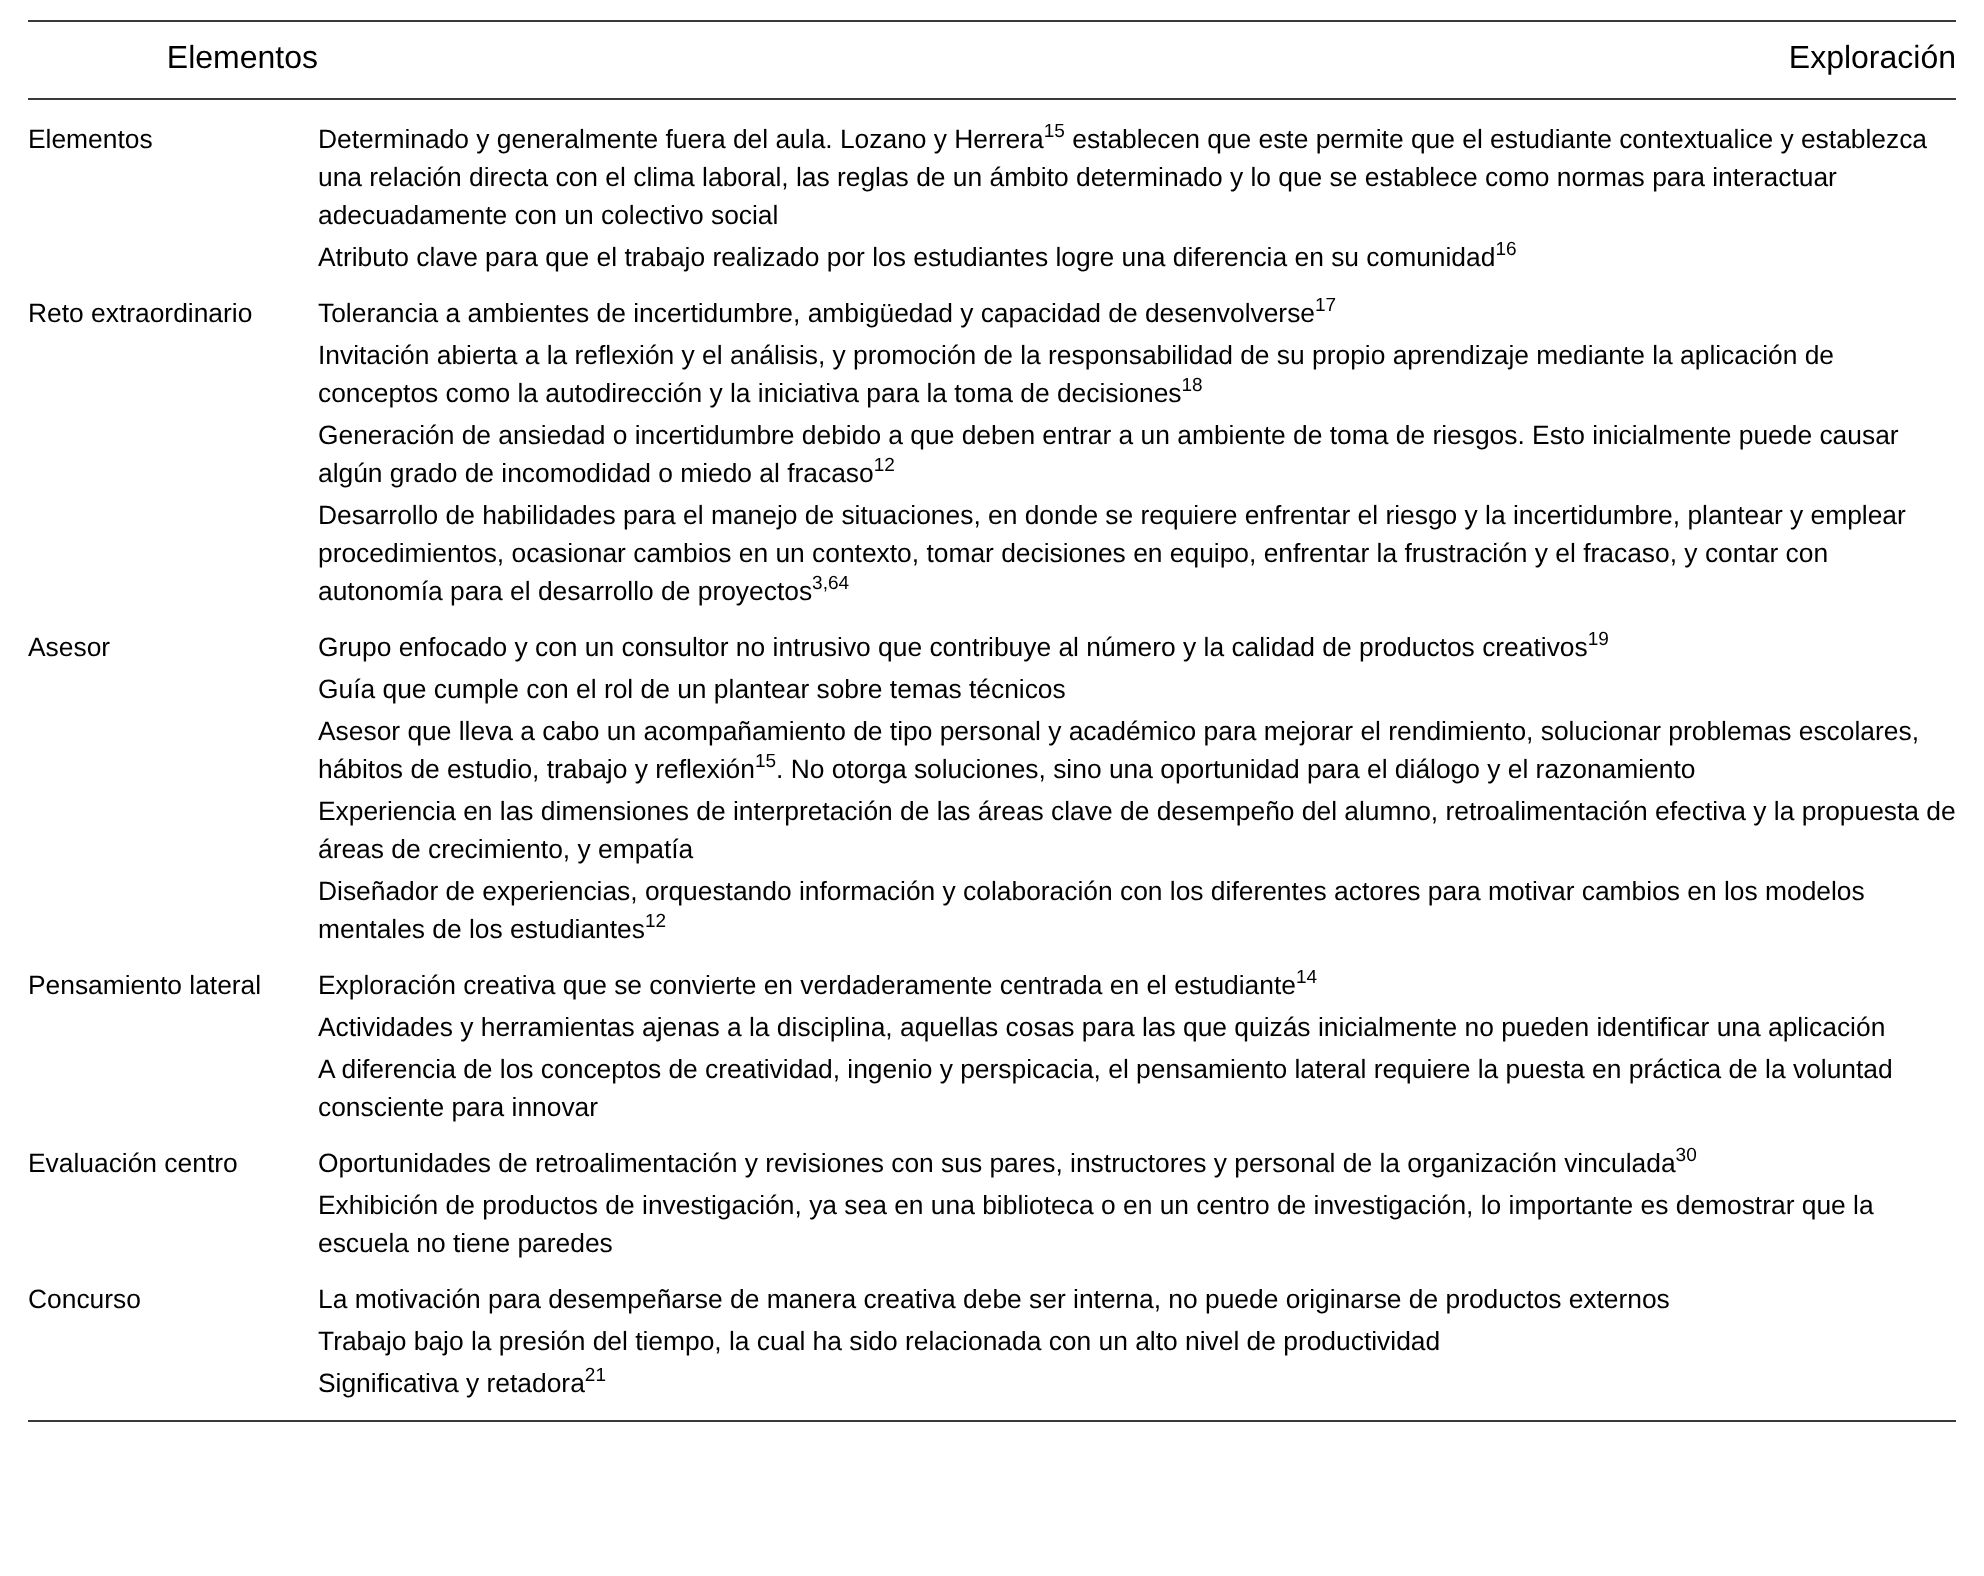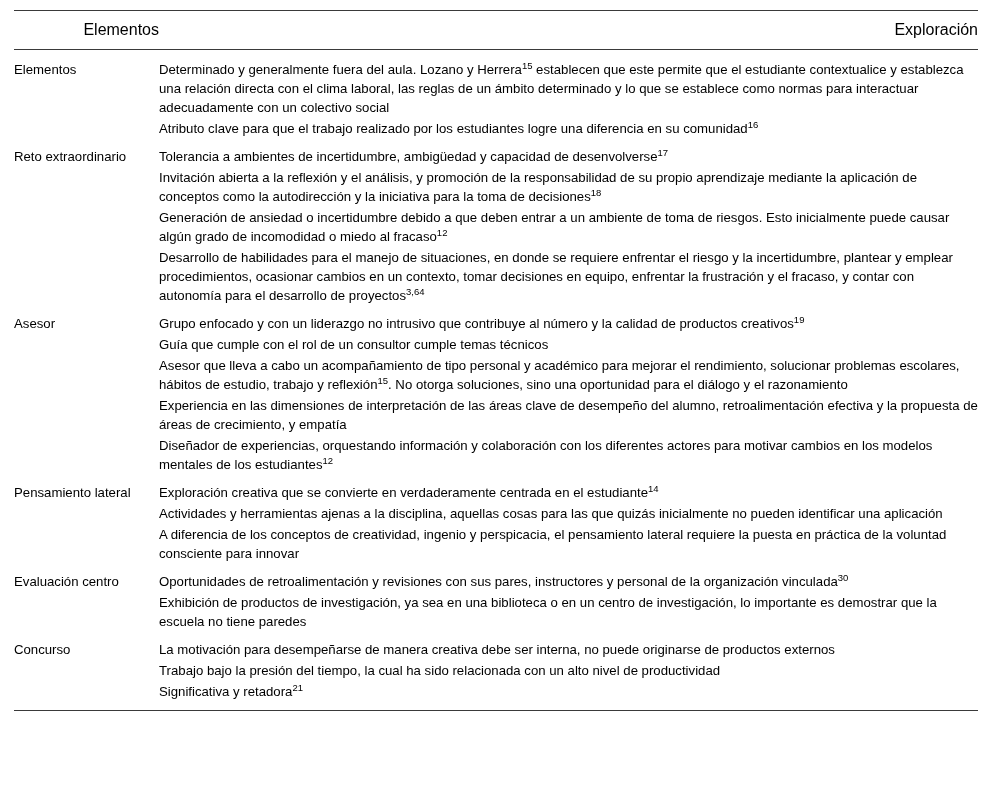--- a/index.html
+++ b/index.html
@@ -120,22 +120,22 @@
               <li><span>Desarrollo de habilidades para el manejo de situaciones, en donde se requiere enfrentar el riesgo y la incertidumbre, plantear y emplear procedimientos, ocasionar cambios en un contexto, tomar decisiones en equipo, enfrentar la frustración y el fracaso, y contar con autonomía para el desarrollo de proyectos</span><sup>3,64</sup></li>
             </ul>
           </td>
         </tr>
         <tr class="group">
           <td class="elem-cell">
             <span class="elem-label">Asesor</span>
           </td>
           <td class="desc-cell">
             <ul class="desc-list">
-              <li><span>Grupo enfocado y con un liderazgo no intrusivo que contribuye al número y la calidad de productos creativos</span><sup>19</sup></li>
-              <li><span>Guía que cumple con el rol de un consultor cumple temas técnicos</span></li>
+              <li><span>Grupo enfocado y con un consultor no intrusivo que contribuye al número y la calidad de productos creativos</span><sup>19</sup></li>
+              <li><span>Guía que cumple con el rol de un plantear sobre temas técnicos</span></li>
               <li><span>Asesor que lleva a cabo un acompañamiento de tipo personal y académico para mejorar el rendimiento, solucionar problemas escolares, hábitos de estudio, trabajo y reflexión</span><sup>15</sup><span>. No otorga soluciones, sino una oportunidad para el diálogo y el razonamiento</span></li>
               <li><span>Experiencia en las dimensiones de interpretación de las áreas clave de desempeño del alumno, retroalimentación efectiva y la propuesta de áreas de crecimiento, y empatía</span></li>
               <li><span>Diseñador de experiencias, orquestando información y colaboración con los diferentes actores para motivar cambios en los modelos mentales de los estudiantes</span><sup>12</sup></li>
             </ul>
           </td>
         </tr>
         <tr class="group">
           <td class="elem-cell">
             <span class="elem-label">Pensamiento lateral</span>
           </td>

